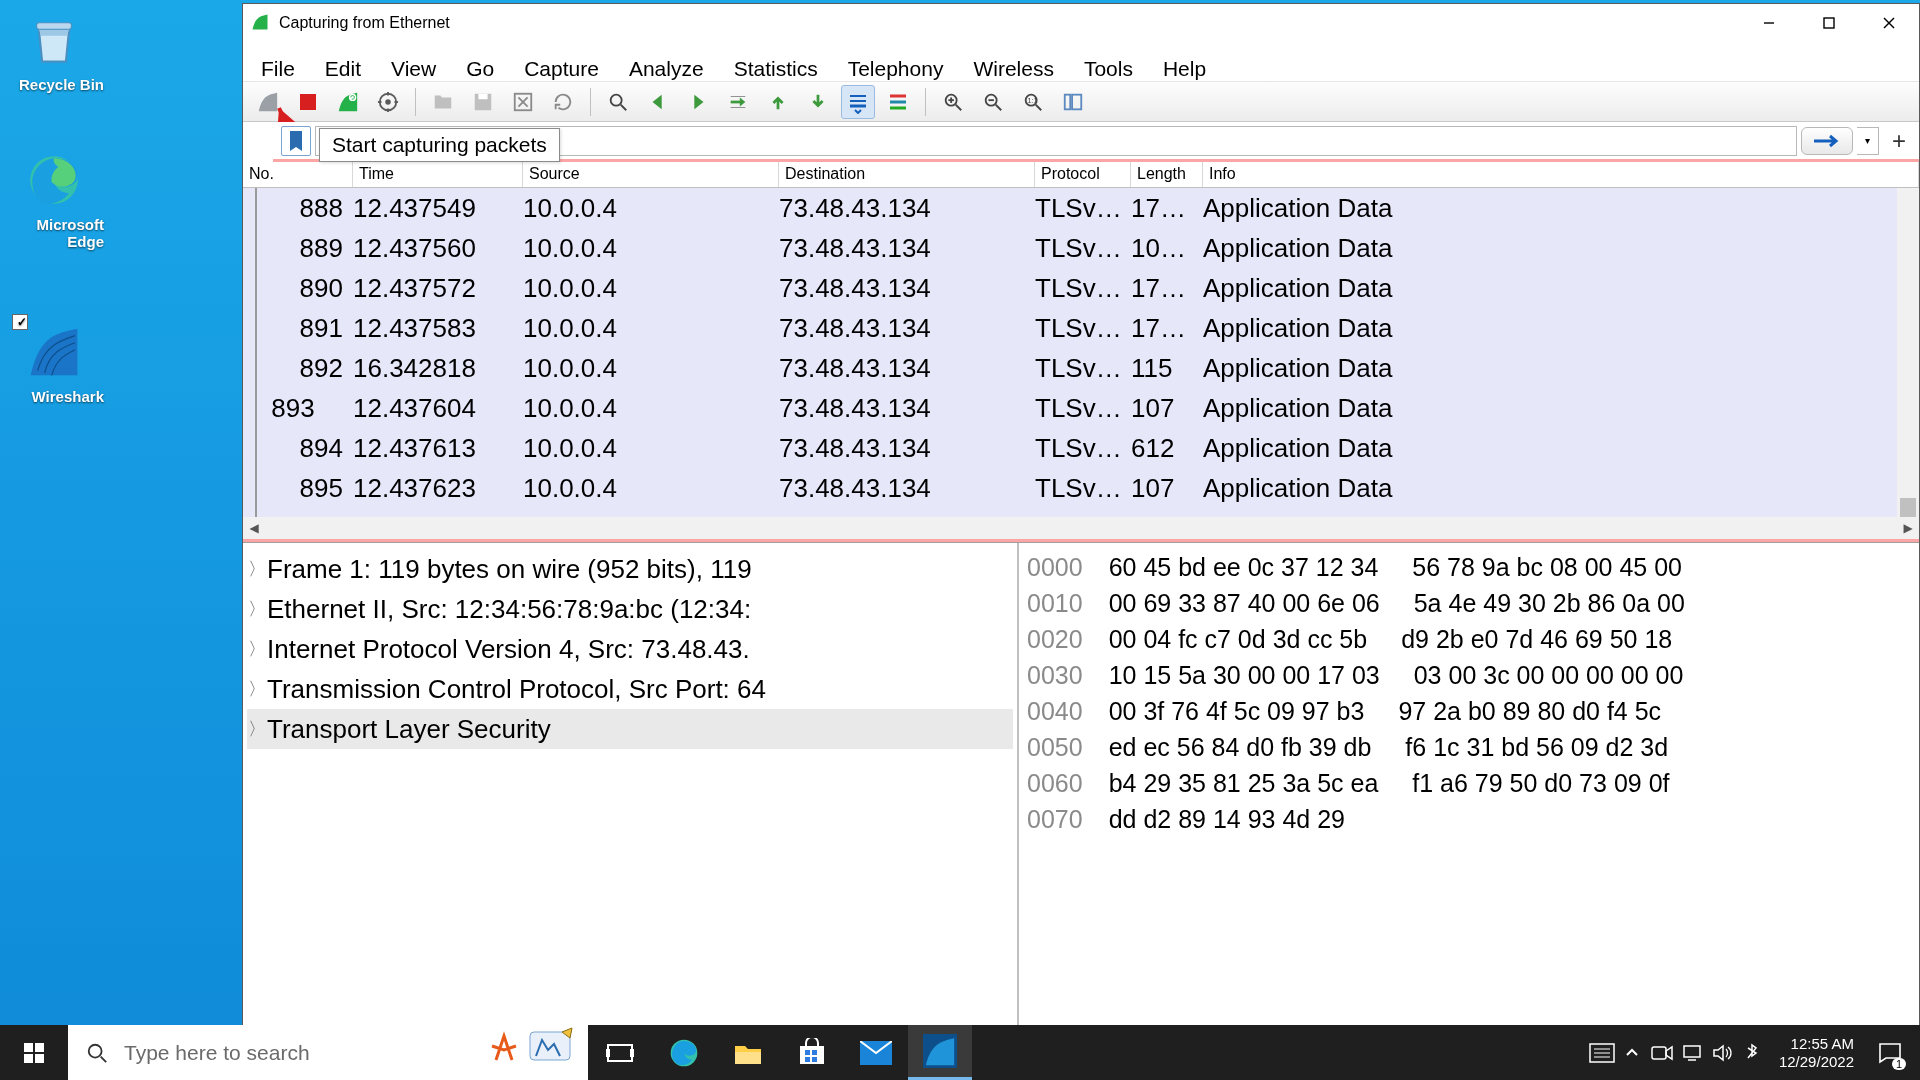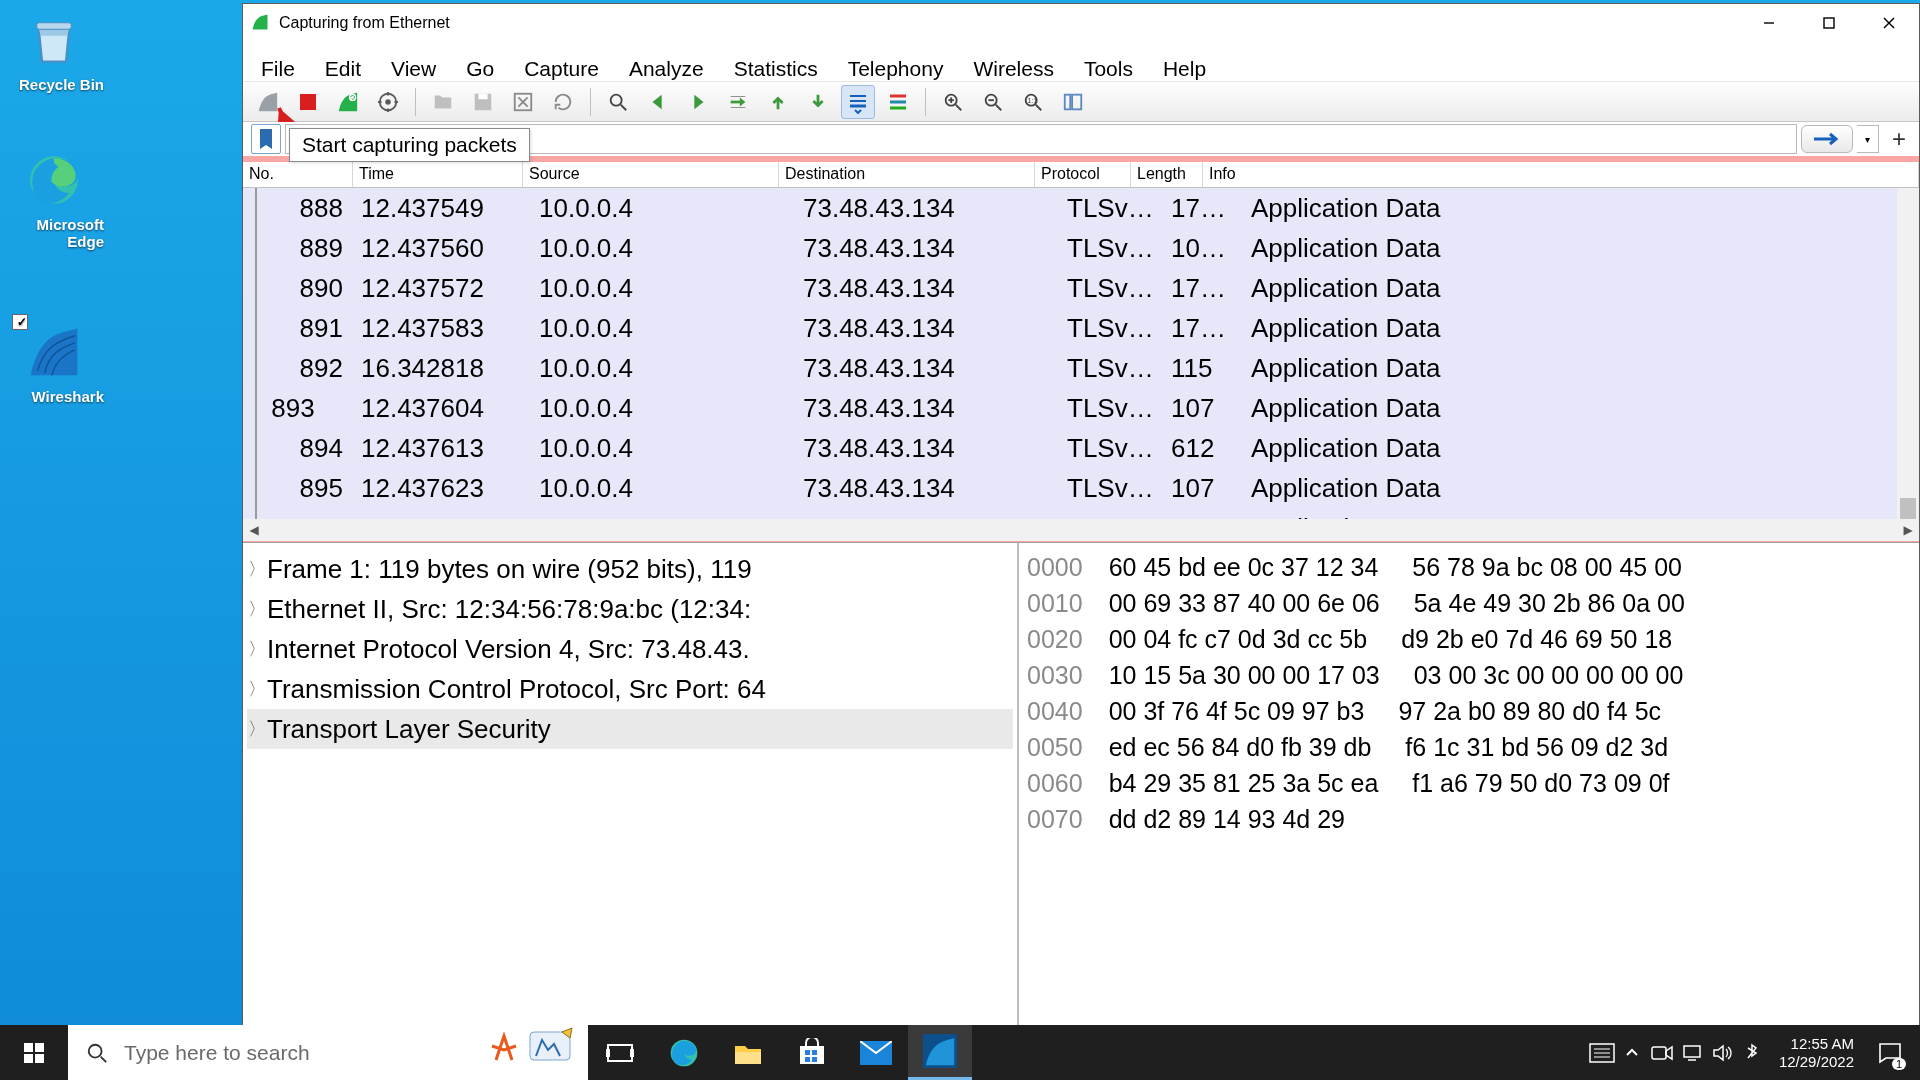--- a/index.html
+++ b/index.html
@@ -21,35 +21,35 @@
 
 .menubar { height: 40px; background:#fff; display:flex; align-items:flex-end; gap: 30px; padding-left: 18px; font-size: 21px; color:#000; border-bottom:1px solid #e6e6e6;}
 .menubar span { cursor:default; }
 
 .toolbar { height: 40px; background: linear-gradient(#fdfdfd,#ececec); border-bottom:1px solid #c8c8c8; display:flex; align-items:center; padding-left:8px; gap:6px; position:relative;}
 .tbtn { width:34px; height:34px; display:flex; align-items:center; justify-content:center; border:1px solid transparent; border-radius:3px;}
 .tbtn.active { border-color:#9bbbe0; background:#d6e6f7;}
 .sep { width:1px; height:28px; background:#c0c0c0; margin:0 4px;}
 .red-arrow { position:absolute; left:30px; top:20px; pointer-events:none; }
 
-.filterbar { height: 40px; background:#fff; border-bottom:6px solid #fca5a5; display:flex; align-items:center; padding:4px 8px; gap:4px; position:relative;}
+.filterbar { height: 40px; background:#fff; border-bottom:3px solid #fca5a5; display:flex; align-items:center; padding:4px 8px; gap:4px; position:relative;margin-left:30px;}
 .bookmark { width:30px;height:30px;border:1px solid #7aa5d2; border-radius:2px; display:flex;align-items:center;justify-content:center; background:#fff;}
 .filter-input { flex:1; height:30px; border:1px solid #b8b8b8; padding:0 8px; font-size:16px; background:#fff; }
 .filt-arrow { width:52px;height:28px;border:1px solid #b8b8b8;border-radius:6px;background:linear-gradient(#fff,#e8e8e8); display:flex;align-items:center;justify-content:center;}
 .filt-dd { width:22px;height:28px;border:1px solid #b8b8b8;border-left:none;display:flex;align-items:center;justify-content:center;font-size:10px;}
 .filt-plus { width:24px;height:28px;display:flex;align-items:center;justify-content:center;font-size:24px;color:#333; margin-left:4px;}
 .tooltip { position:absolute; left:46px; top:6px; background:#fff; border:1px solid #8b8b8b; padding:4px 12px; font-size:21px; color:#000; z-index:5; box-shadow:1px 1px 3px rgba(0,0,0,.15);}
 
 
-.plist { height: 380px; display:flex; flex-direction:column; border-bottom:1px solid #fca5a5;}
+.plist { height: 380px; display:flex; flex-direction:column; border-bottom:3px solid #fca5a5;}
 .pl-head { height:26px; background:#fff; border-bottom:1px solid #c0c0c0; display:flex; font-size:16px; color:#000;}
 .pl-head div { border-right:1px solid #d8d8d8; padding:3px 6px; }
 .col-no{width:110px;} .col-time{width:170px;} .col-src{width:256px;} .col-dst{width:256px;} .col-proto{width:96px;} .col-len{width:72px;} .col-info{flex:1;}
 .pl-body { flex:1; overflow:hidden; background:#e7e7fa; font-family:"Consolas","Courier New",monospace; font-size:26px; position:relative;}
-.pl-row { display:flex; height:40px; line-height:40px; white-space:pre; color:#000;gap:8px;}
+.pl-row { display:flex; height:40px; line-height:40px; white-space:pre; color:#000;}
 .pl-row > div { overflow:hidden; }
 .tree-guide { position:absolute; left:12px; top:0; bottom:0; width:2px; background:#9a9a9a; }
 .hsb { height:22px; background:#f1f1f1; display:flex; align-items:center;}
 .hsb .lar,.hsb .rar{width:22px;text-align:center;color:#555;font-size:12px;}
 .hsb .track{flex:1;height:22px;background:#f1f1f1;}
 .vsb { position:absolute; right:0; top:0; bottom:0; width:22px; background:#f1f1f1;}
 .vsb .thumb{ position:absolute; left:3px; right:3px; top:310px; height:42px; background:#c0c0c0;}
 
 
 .lower { flex:1; display:flex; border-top:1px solid #a0a0a0;}

